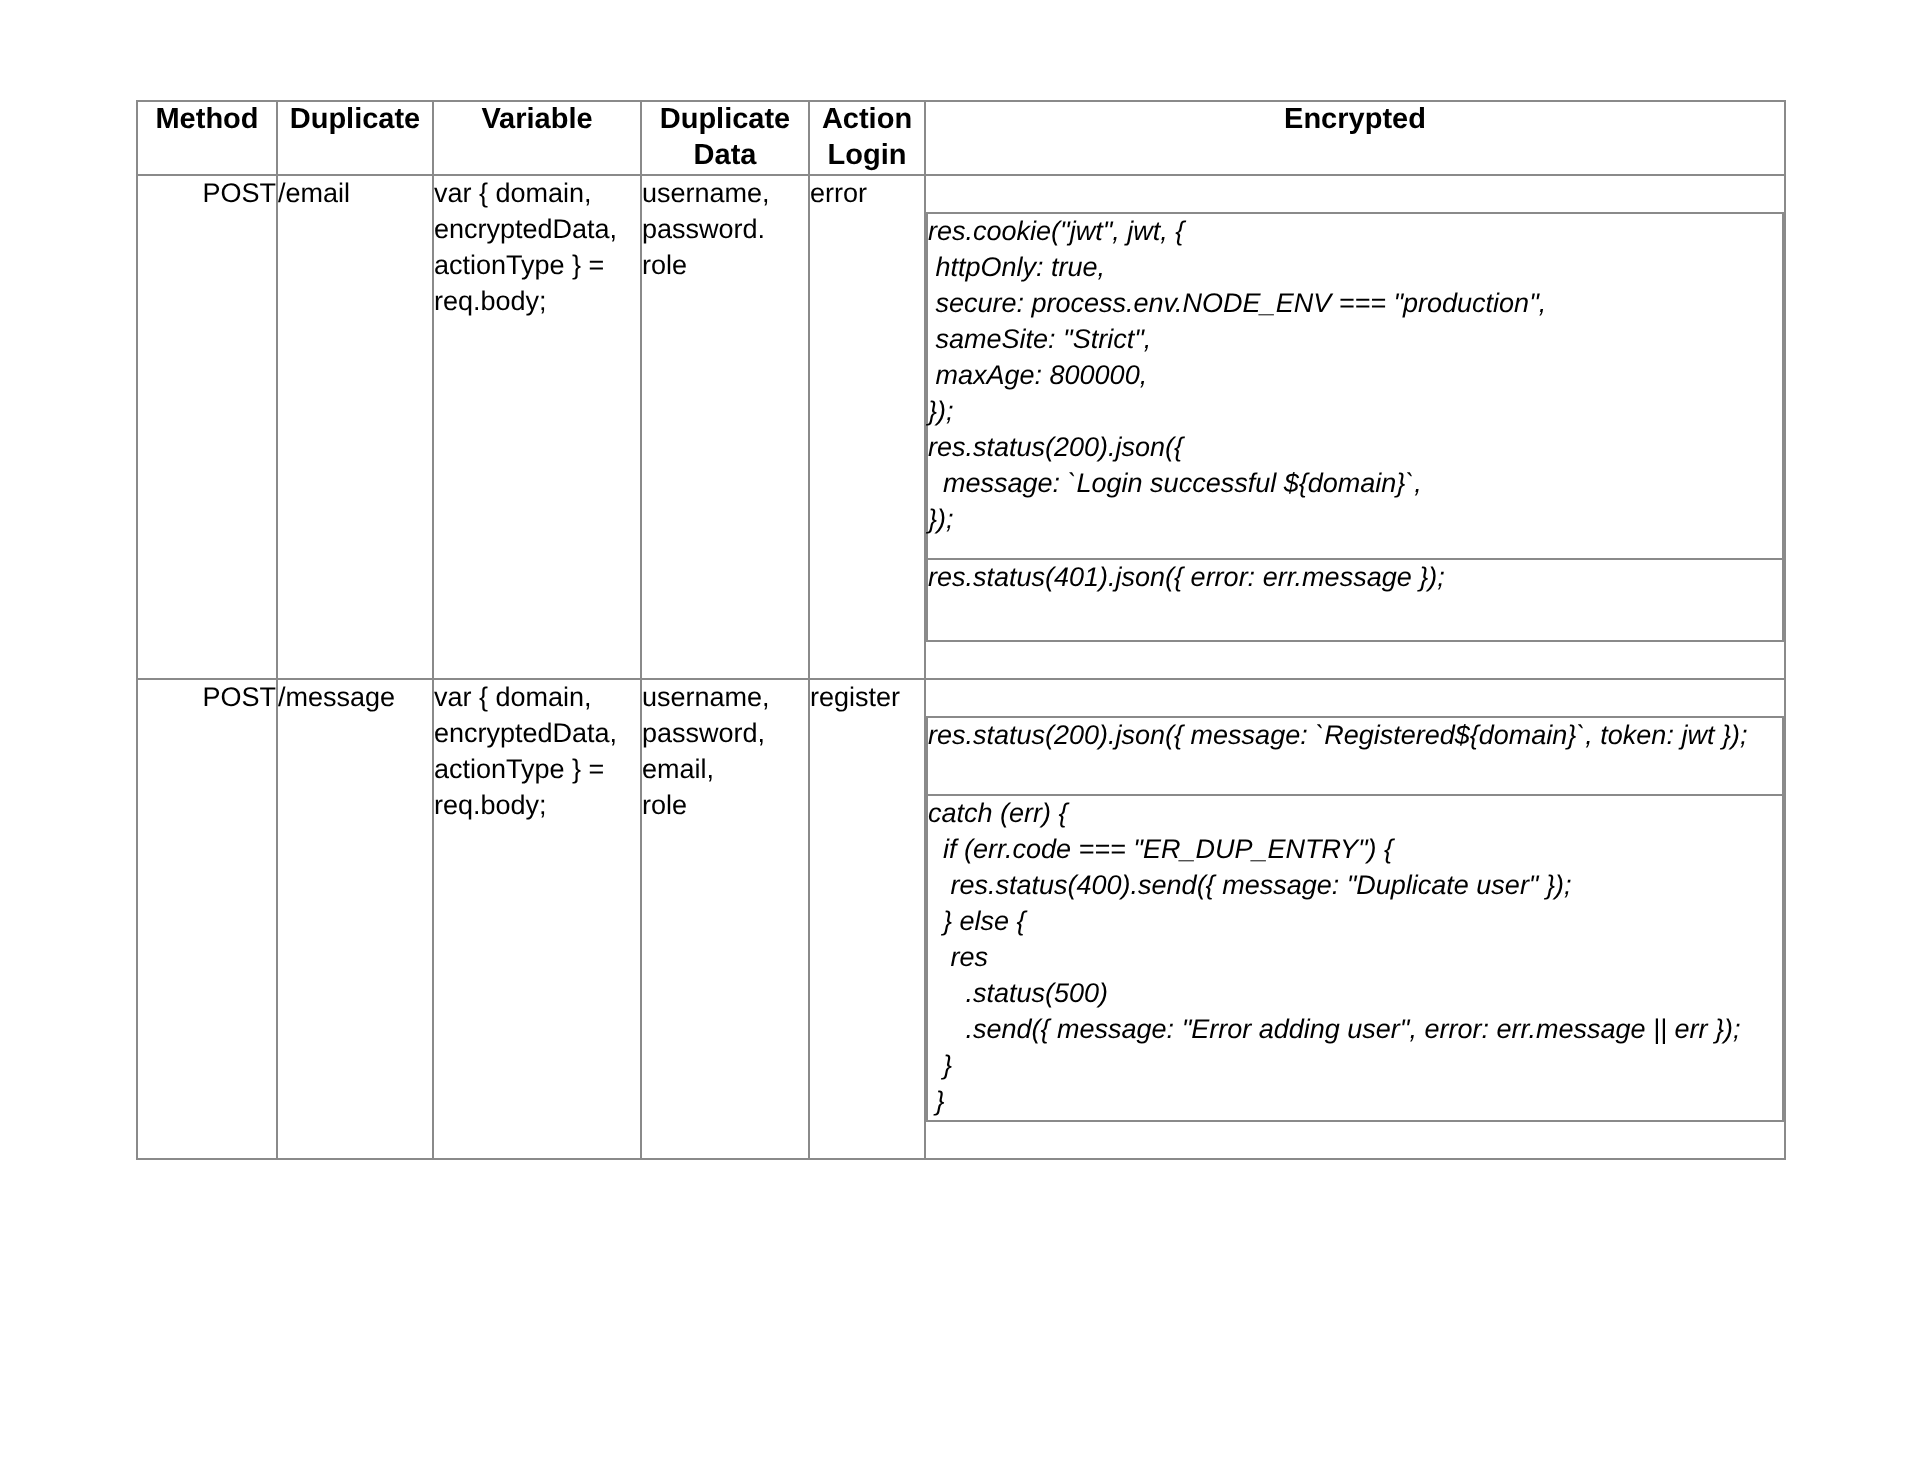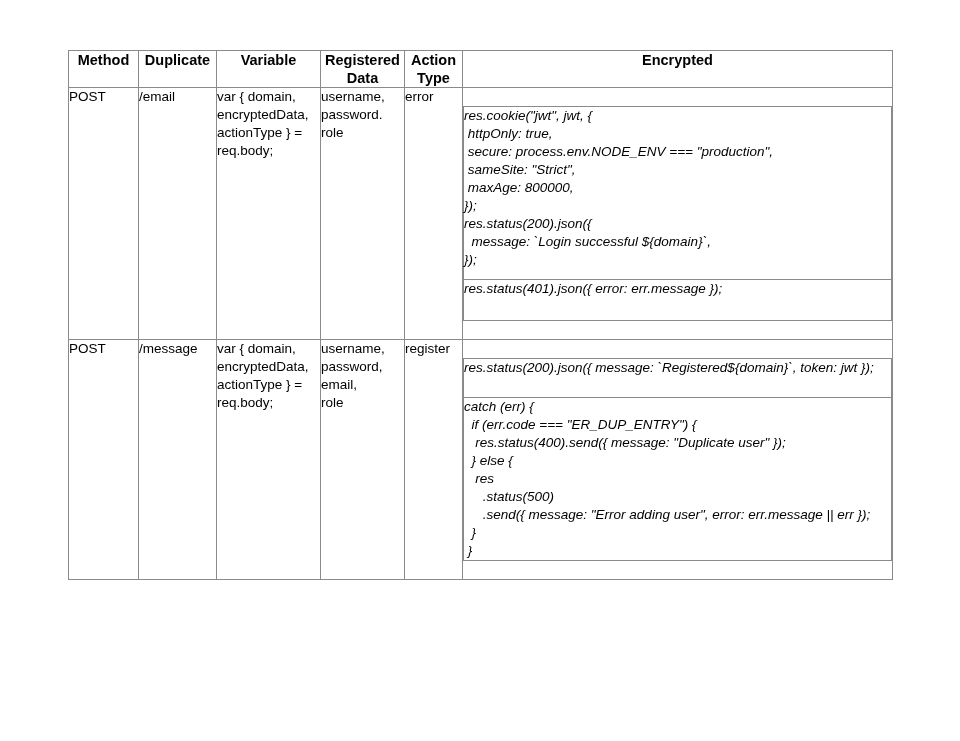--- a/index.html
+++ b/index.html
@@ -62,21 +62,21 @@
   .col-action    { width: 58px; }
   .col-response  { width: 430px; }
 
   
   tbody td {
     font-size: 13.5px;
     line-height: 18px;
     padding: 5px 5px 5px 6px;
     white-space: pre-line;
   }
-  tbody td.cell-first { border-left: 2px solid #7f7f7f; }
+  tbody td.cell-first { border-left: 2px solid #7f7f7f; text-align: right; }
   tbody td.cell-resp-outer {
     padding: 0;
     border-right: 2px solid #7f7f7f;
   }
   tbody tr.row-last > td { border-bottom: 2px solid #7f7f7f; }
 
   .italic { }
 
   
   .resp-stack {
@@ -114,24 +114,24 @@
     <col class="col-encrypted">
     <col class="col-action">
     <col class="col-response">
   </colgroup>
 
   <thead>
     <tr>
       <th class="th-method">Method</th>
       <th class="th-endpoint">Duplicate</th>
       <th class="th-variable">Variable</th>
-      <th class="th-encrypted">Registered
+      <th class="th-encrypted">Duplicate
 Data</th>
       <th class="th-action">Action
-Type</th>
+Login</th>
       <th class="th-response">Encrypted</th>
     </tr>
   </thead>
 
   <tbody>
 
     <tr class="row-login">
       <td class="cell-first">POST</td>
       <td>/email</td>
       <td class="italic">var { domain,

